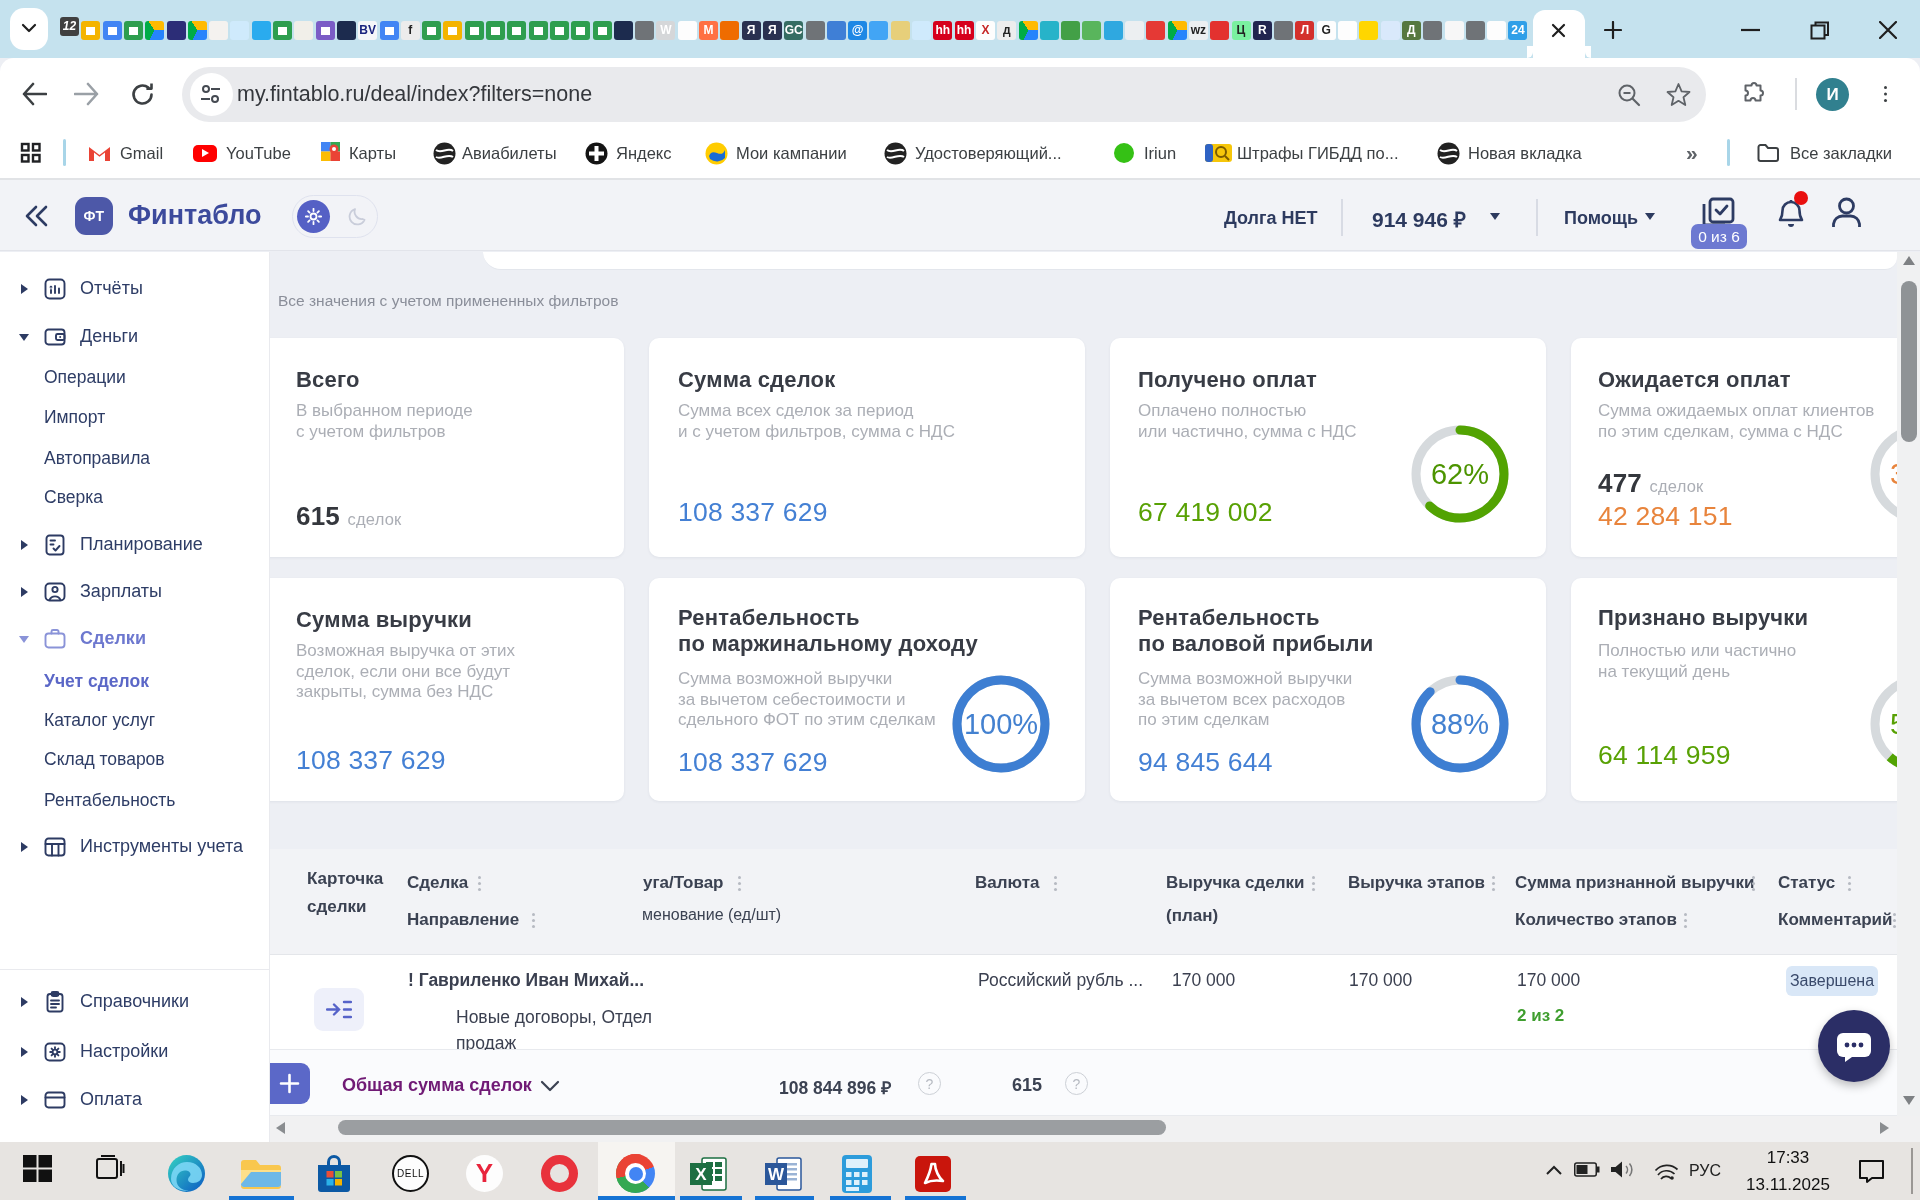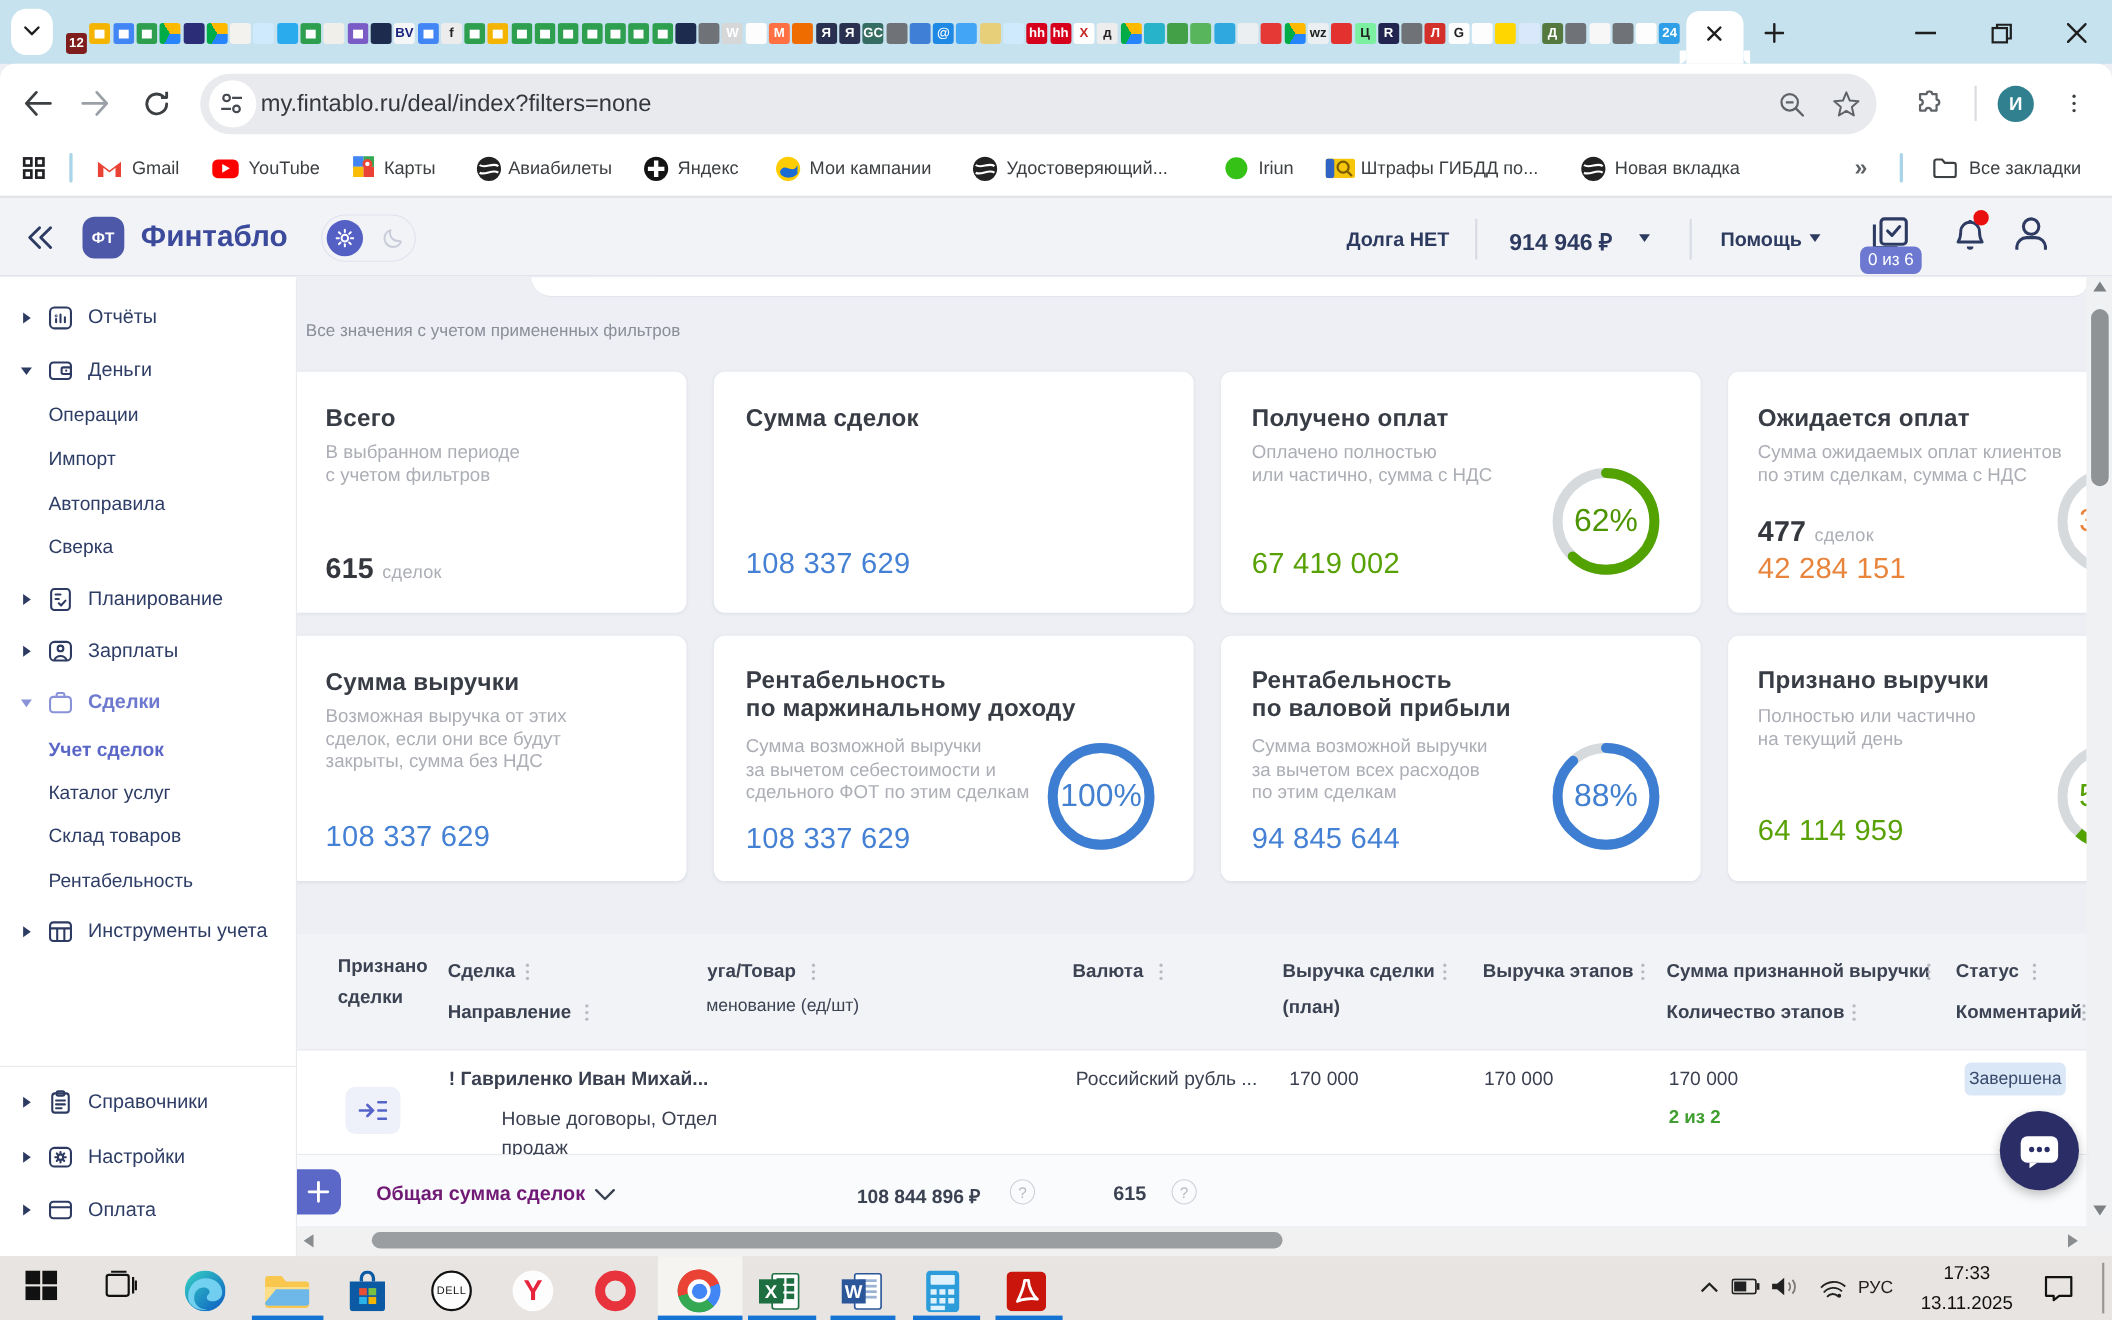--- a/index.html
+++ b/index.html
@@ -14,21 +14,21 @@
 .tri-r{position:absolute;width:0;height:0;border-left:7px solid #2d3b63;border-top:5px solid transparent;border-bottom:5px solid transparent;}
 .tri-d{position:absolute;width:0;height:0;border-top:7px solid #2d3b63;border-left:5px solid transparent;border-right:5px solid transparent;}
 .hd-dd{position:absolute;width:0;height:0;border-top:7px solid #2d3a5f;border-left:5.5px solid transparent;border-right:5.5px solid transparent;}
 </style></head><body>
 
 <div class="abs" style="left:0;top:0;width:1920px;height:58px;background:#c5e2ee;"></div>
 <div class="abs" style="left:10px;top:8px;width:38px;height:42px;background:#fff;border-radius:14px;"></div>
 <svg class="abs" style="left:21px;top:22px" width="16" height="12">
     <path d="M2 3 L8 9 L14 3" fill="none" stroke="#1f1f1f" stroke-width="2.2" stroke-linecap="round" stroke-linejoin="round"></path>
   </svg>
-<span class="ic" style="left:60.0px;top:30px;background:#7f1d1d;color:#fff;">12</span>
+<span class="ic" style="left:60.0px;top:17px;background:#404040;color:#fff;font-style:italic;">12</span>
 <span class="ic" style="left:81.3px;top:21px;background-color:#f4b400;background-image:linear-gradient(#fff,#fff);background-size:9px 8px;background-position:5px 5.5px;background-repeat:no-repeat;color:#fff;"></span>
 <span class="ic" style="left:102.6px;top:21px;background-color:#4285f4;background-image:linear-gradient(#fff,#fff);background-size:9px 8px;background-position:5px 5.5px;background-repeat:no-repeat;color:#fff;"></span>
 <span class="ic" style="left:123.9px;top:21px;background-color:#2e9e4f;background-image:linear-gradient(#fff,#fff);background-size:9px 8px;background-position:5px 5.5px;background-repeat:no-repeat;color:#fff;"></span>
 <span class="ic" style="left:145.2px;top:21px;background:conic-gradient(from 90deg,#2684fc 0 33%,#00ac47 0 66%,#ffba00 0);"></span>
 <span class="ic" style="left:166.5px;top:21px;background:#2c2d77;color:#fff;"></span>
 <span class="ic" style="left:187.8px;top:21px;background:conic-gradient(from 90deg,#2684fc 0 33%,#00ac47 0 66%,#ffba00 0);"></span>
 <span class="ic" style="left:209.1px;top:21px;background:#f4f2ef;color:#fff;"></span>
 <span class="ic" style="left:230.4px;top:21px;background:#cfeafc;color:#fff;"></span>
 <span class="ic" style="left:251.7px;top:21px;background:#2aabee;color:#fff;"></span>
 <span class="ic" style="left:273.0px;top:21px;background-color:#2e9e4f;background-image:linear-gradient(#fff,#fff);background-size:9px 8px;background-position:5px 5.5px;background-repeat:no-repeat;color:#fff;"></span>
@@ -340,20 +340,21 @@
 <div class="card" style="left:840px;top:90px;width:436px;height:219px;"></div>
 <div class="card" style="left:1301px;top:90px;width:436px;height:219px;overflow:hidden;" id="c4r1"></div>
 <div class="card" style="left:-82px;top:330px;width:436px;height:223px;"></div>
 <div class="card" style="left:379px;top:330px;width:436px;height:223px;"></div>
 <div class="card" style="left:840px;top:330px;width:436px;height:223px;"></div>
 <div class="card" style="left:1301px;top:330px;width:436px;height:223px;overflow:hidden;" id="c4r2"></div>
 <div class="ct" style="left:26px;top:119px;">Всего</div>
 <div class="cs" style="left:26px;top:153px;">В выбранном периоде<br>с учетом фильтров</div>
 <div class="cn" style="left:26px;top:253px;"><span style="color:#34373d;font-size:26px;font-weight:700;">615</span> <span style="color:#abaeb5;font-size:16.5px;">сделок</span></div>
 <div class="ct" style="left:408px;top:119px;">Сумма сделок</div>
+<div class="cs" style="left:408px;top:153px;">Сумма всех сделок за период<br>и с учетом фильтров, сумма с НДС</div>
 <div class="cn" style="left:408px;top:249px;color:#4480d4;">108 337 629</div>
 <div class="ct" style="left:868px;top:119px;">Получено оплат</div>
 <div class="cs" style="left:868px;top:153px;">Оплачено полностью<br>или частично, сумма с НДС</div>
 <div class="cn" style="left:868px;top:249px;color:#58a104;">67 419 002</div>
 <div class="ct" style="left:1328px;top:119px;">Ожидается оплат</div>
 <div class="cs" style="left:1328px;top:153px;">Сумма ожидаемых оплат клиентов<br>по этим сделкам, сумма с НДС</div>
 <div class="cn" style="left:1328px;top:220px;"><span style="color:#34373d;font-size:26px;font-weight:700;">477</span> <span style="color:#abaeb5;font-size:16.5px;">сделок</span></div>
 <div class="cn" style="left:1328px;top:253px;color:#e8843c;">42 284 151</div>
 <div class="ct" style="left:26px;top:359px;">Сумма выручки</div>
 <div class="cs" style="left:26px;top:393px;">Возможная выручка от этих<br>сделок, если они все будут<br>закрыты, сумма без НДС</div>
@@ -387,21 +388,21 @@
 <svg class="abs" style="left:1596px;top:173px" width="106" height="106">
       <circle cx="53" cy="53" r="44" fill="none" stroke="#d6dadd" stroke-width="9"></circle>
     </svg>
 <div class="abs" style="left:1599px;top:210px;width:100px;text-align:center;font-size:29px;color:#e8843c;">31%</div>
 <svg class="abs" style="left:1596px;top:423px" width="106" height="106">
       <circle cx="53" cy="53" r="44" fill="none" stroke="#d6dadd" stroke-width="9"></circle>
       <circle cx="53" cy="53" r="44" fill="none" stroke="#52a302" stroke-width="9" stroke-dasharray="16.6 276.5" stroke-dashoffset="-153.4" transform="rotate(-90 53 53)"></circle>
     </svg>
 <div class="abs" style="left:1599px;top:460px;width:100px;text-align:center;font-size:29px;color:#58a104;">51%</div>
 <div class="abs" style="left:0;top:601px;width:1627px;height:106px;background:#f2f3f6;border-bottom:1px solid #e4e6ea;"></div>
-<div class="abs" style="left:37px;top:621px;font-size:17px;font-weight:700;color:#3b4252;">Признано</div>
+<div class="abs" style="left:37px;top:621px;font-size:17px;font-weight:700;color:#3b4252;">Карточка</div>
 <div class="abs" style="left:37px;top:649px;font-size:17px;font-weight:700;color:#3b4252;">сделки</div>
 <div class="abs" style="left:137px;top:625px;font-size:17px;font-weight:700;color:#3b4252;">Сделка</div>
 <div class="dots3" style="left:208px;top:628px;"></div>
 <div class="abs" style="left:137px;top:662px;font-size:17px;font-weight:700;color:#3b4252;">Направление</div>
 <div class="dots3" style="left:262px;top:665px;"></div>
 <div class="abs" style="left:373px;top:625px;font-size:17px;font-weight:700;color:#3b4252;">уга/Товар</div>
 <div class="dots3" style="left:468px;top:628px;"></div>
 <div class="abs" style="left:372px;top:658px;font-size:16px;font-weight:400;color:#3b4252;">менование (ед/шт)</div>
 <div class="abs" style="left:705px;top:625px;font-size:17px;font-weight:700;color:#3b4252;">Валюта</div>
 <div class="dots3" style="left:784px;top:628px;"></div>

